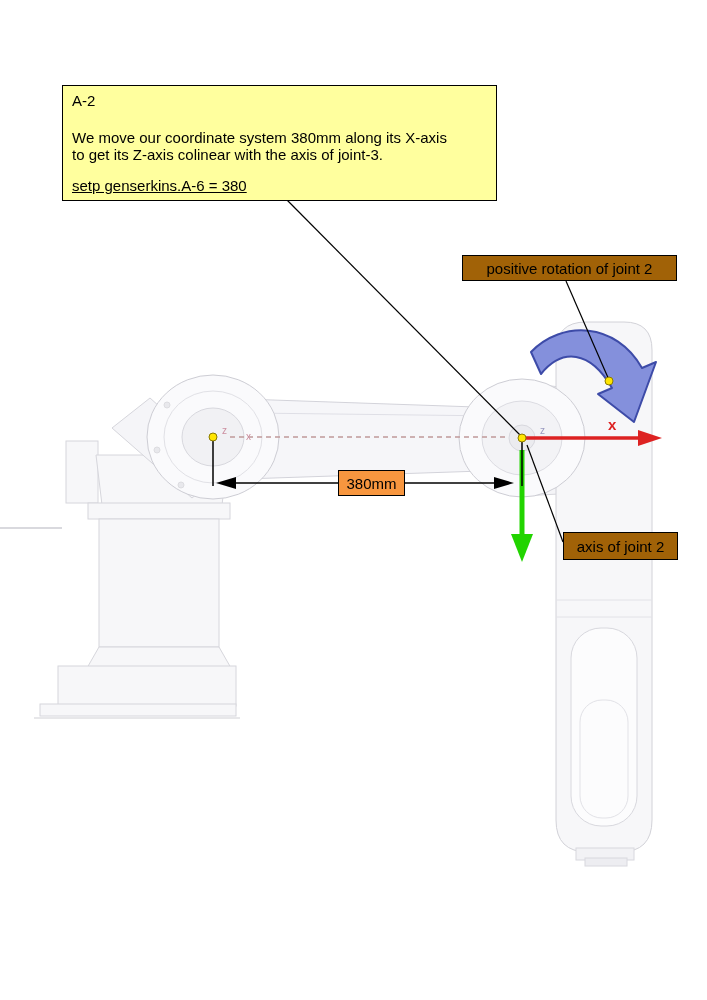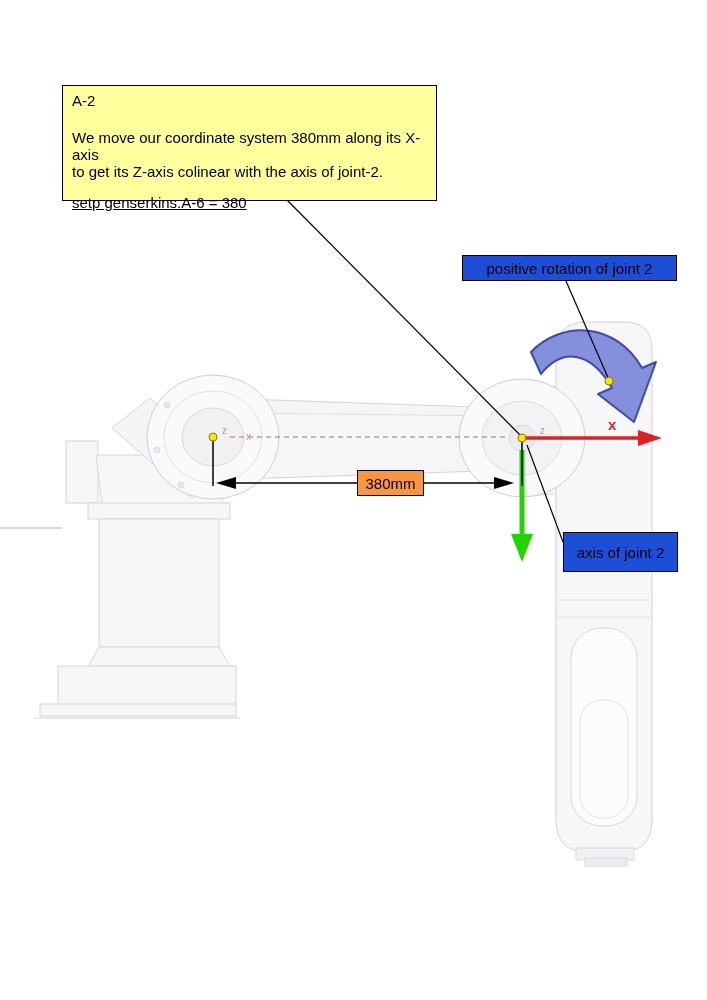--- a/index.html
+++ b/index.html
@@ -9,63 +9,63 @@
     height: 1000px;
     background: #ffffff;
     font-family: "Liberation Sans", sans-serif;
     color: #000;
     overflow: hidden;
   }
   #scene-svg { position: absolute; left: 0; top: 0; }
 
   .callout-label {
     position: absolute;
-    background: #1d4ed8;
+    background: #a16207;
     border: 1px solid #000;
     box-sizing: border-box;
     display: flex;
     align-items: center;
     justify-content: center;
     font-size: 15px;
     white-space: nowrap;
     padding: 0 5px;
   }
   #note-box {
     position: absolute;
     left: 62px;
     top: 85px;
-    width: 375px;
+    width: 435px;
     height: 116px;
     background: #ffff9e;
     border: 1px solid #000;
     box-sizing: border-box;
     padding: 6px 9px;
     font-size: 15px;
     line-height: 17px;
   }
   .note-title { margin-bottom: 20px; }
   .note-body-line { }
   .note-command { margin-top: 14px; text-decoration: underline; }
 
   #dim-label {
     position: absolute;
-    left: 357px;
+    left: 338px;
     top: 470px;
     width: 67px;
     height: 26px;
     background: #f7963f;
     border: 1px solid #000;
     box-sizing: border-box;
     display: flex;
     align-items: center;
     justify-content: center;
     font-size: 15px;
   }
   #label-positive { left: 462px; top: 255px; width: 215px; height: 26px; }
-  #label-axis     { left: 563px; top: 532px; width: 115px; height: 40px; }
+  #label-axis     { left: 563px; top: 532px; width: 115px; height: 28px; }
 
   text { font-family: "Liberation Sans", sans-serif; }
 </style>
 </head>
 <body>
 
 <div id="stage">
 
   <svg id="scene-svg" width="707" height="1000" viewBox="0 0 707 1000">
 
@@ -159,21 +159,21 @@
     <g fill="#ffe500" stroke="#8a7a00">
       <circle cx="213" cy="437" r="4"></circle>
       <circle cx="522" cy="438" r="4"></circle>
       <circle cx="609" cy="381" r="4"></circle>
     </g>
   </svg>
 
   <div id="note-box">
     <div class="note-title">A-2</div>
     <div class="note-body-line">We move our coordinate system 380mm along its X-axis</div>
-    <div class="note-body-line">to get its Z-axis colinear with the axis of joint-2.</div>
+    <div class="note-body-line">to get its Z-axis colinear with the axis of joint-3.</div>
     <div class="note-command">setp genserkins.A-6 = 380</div>
   </div>
 
   <div id="label-positive" class="callout-label">positive rotation of joint 2</div>
 
   <div id="label-axis" class="callout-label">axis of joint 2</div>
 
   <div id="dim-label">380mm</div>
 
 </div>

